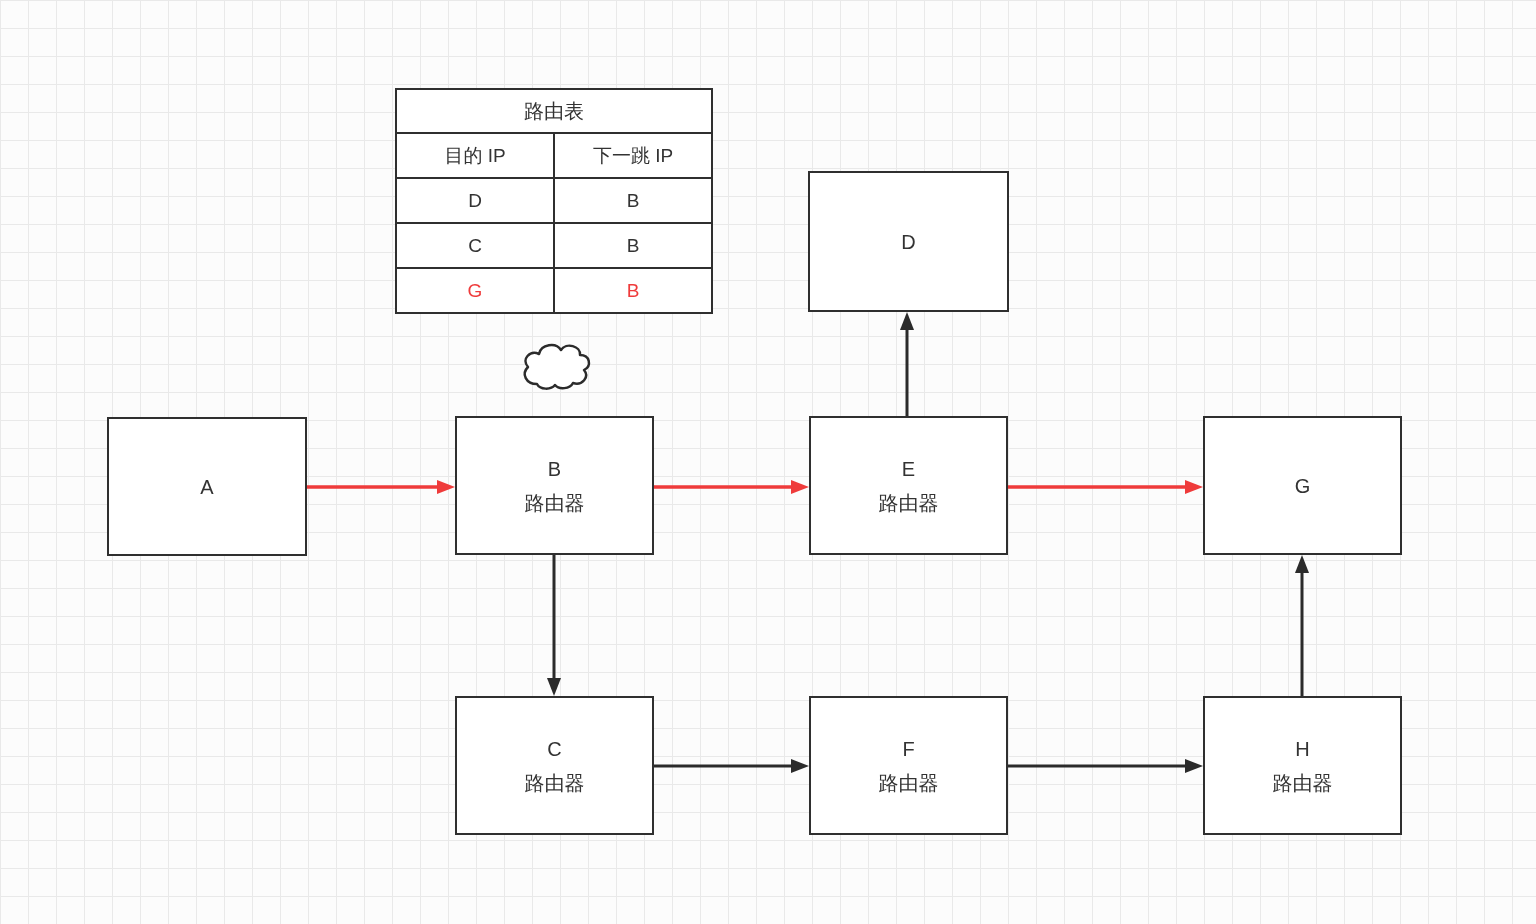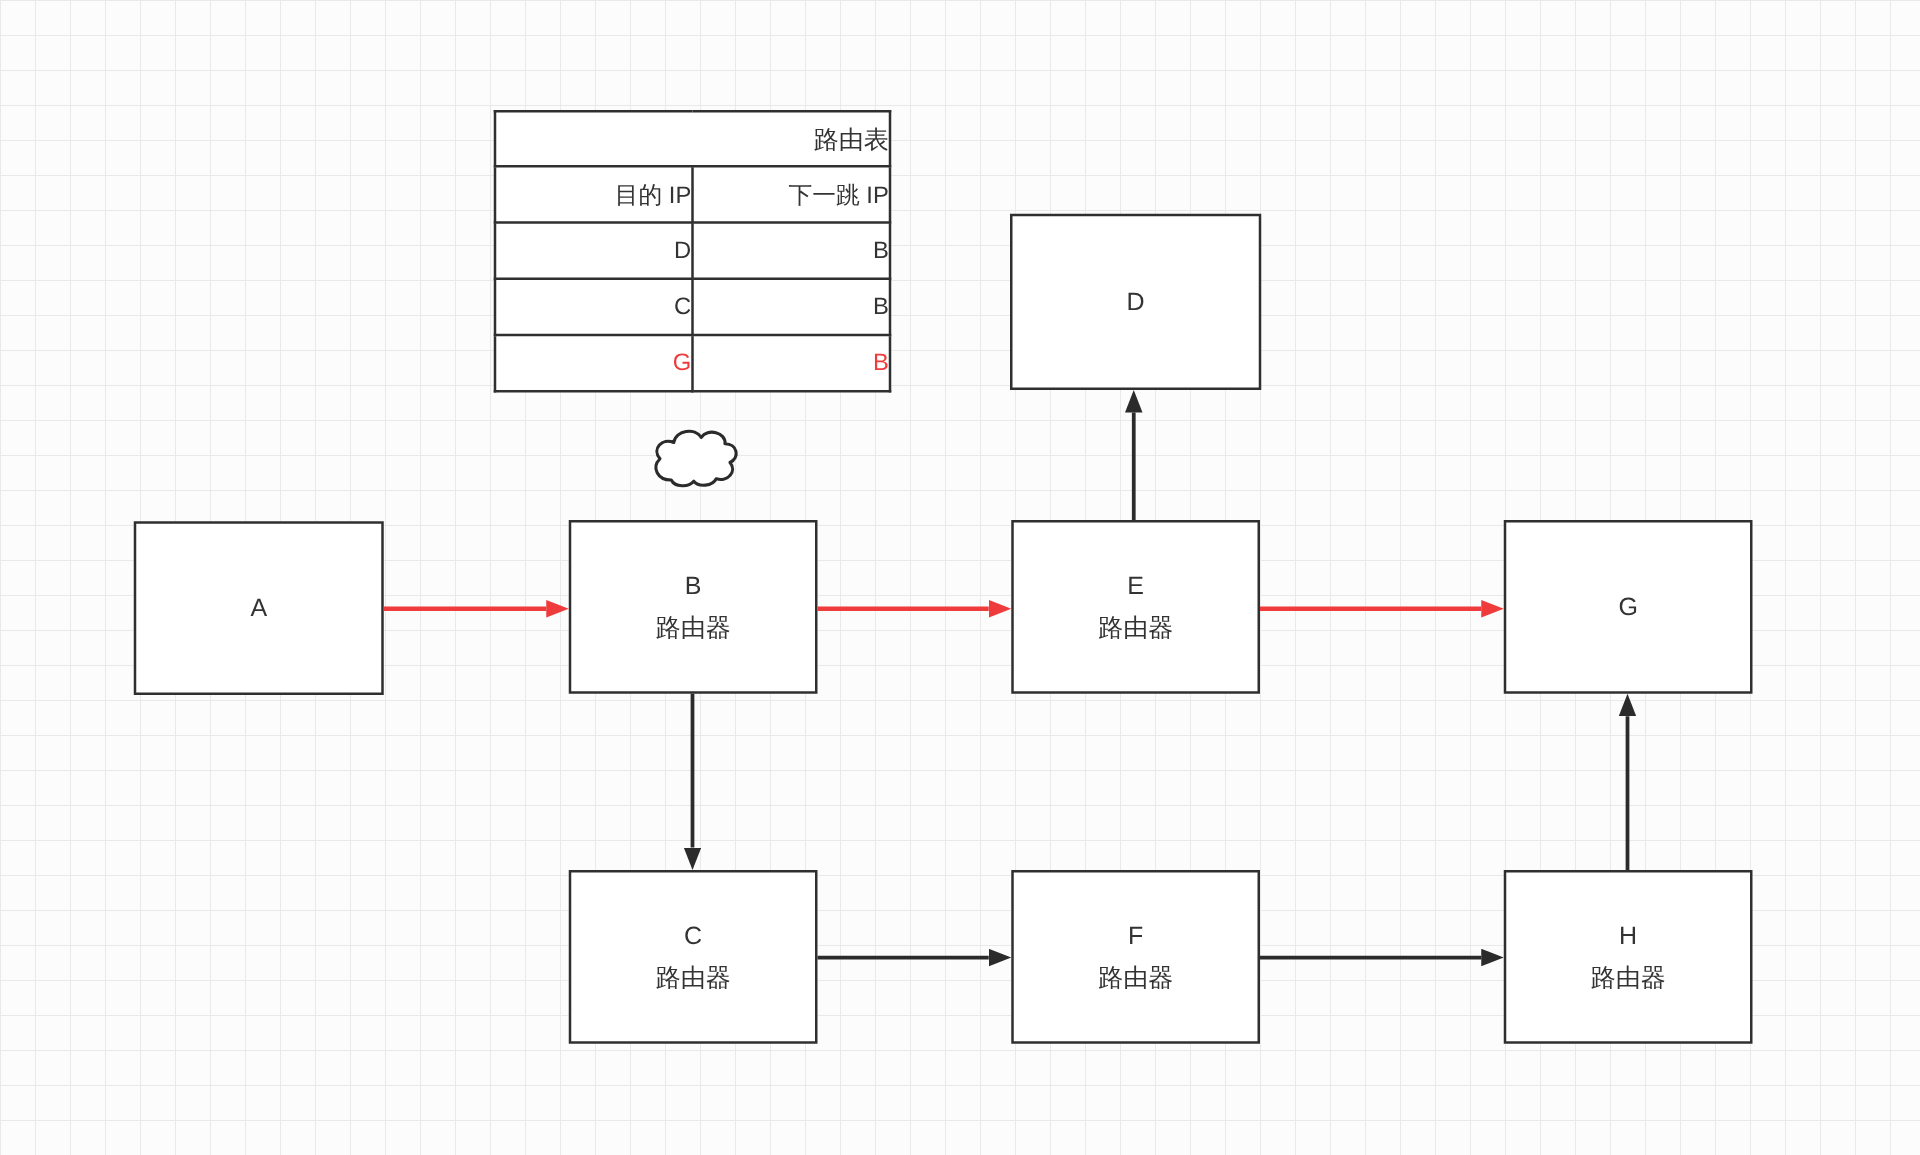--- a/index.html
+++ b/index.html
@@ -50,21 +50,21 @@
 
   
   .routing-table {
     position: absolute;
     left: 395px;
     top: 88px;
     width: 318px;
     border-collapse: collapse;
     background: #ffffff;
     font-size: 19px;
-    text-align: right;
+    text-align: center;
   }
   .routing-table th, .routing-table td {
     border: 2px solid #2f2f2f;
     height: 45px;
     font-weight: normal;
     vertical-align: middle;
     width: 50%;
   }
   .routing-table .table-title {
     height: 44px;

